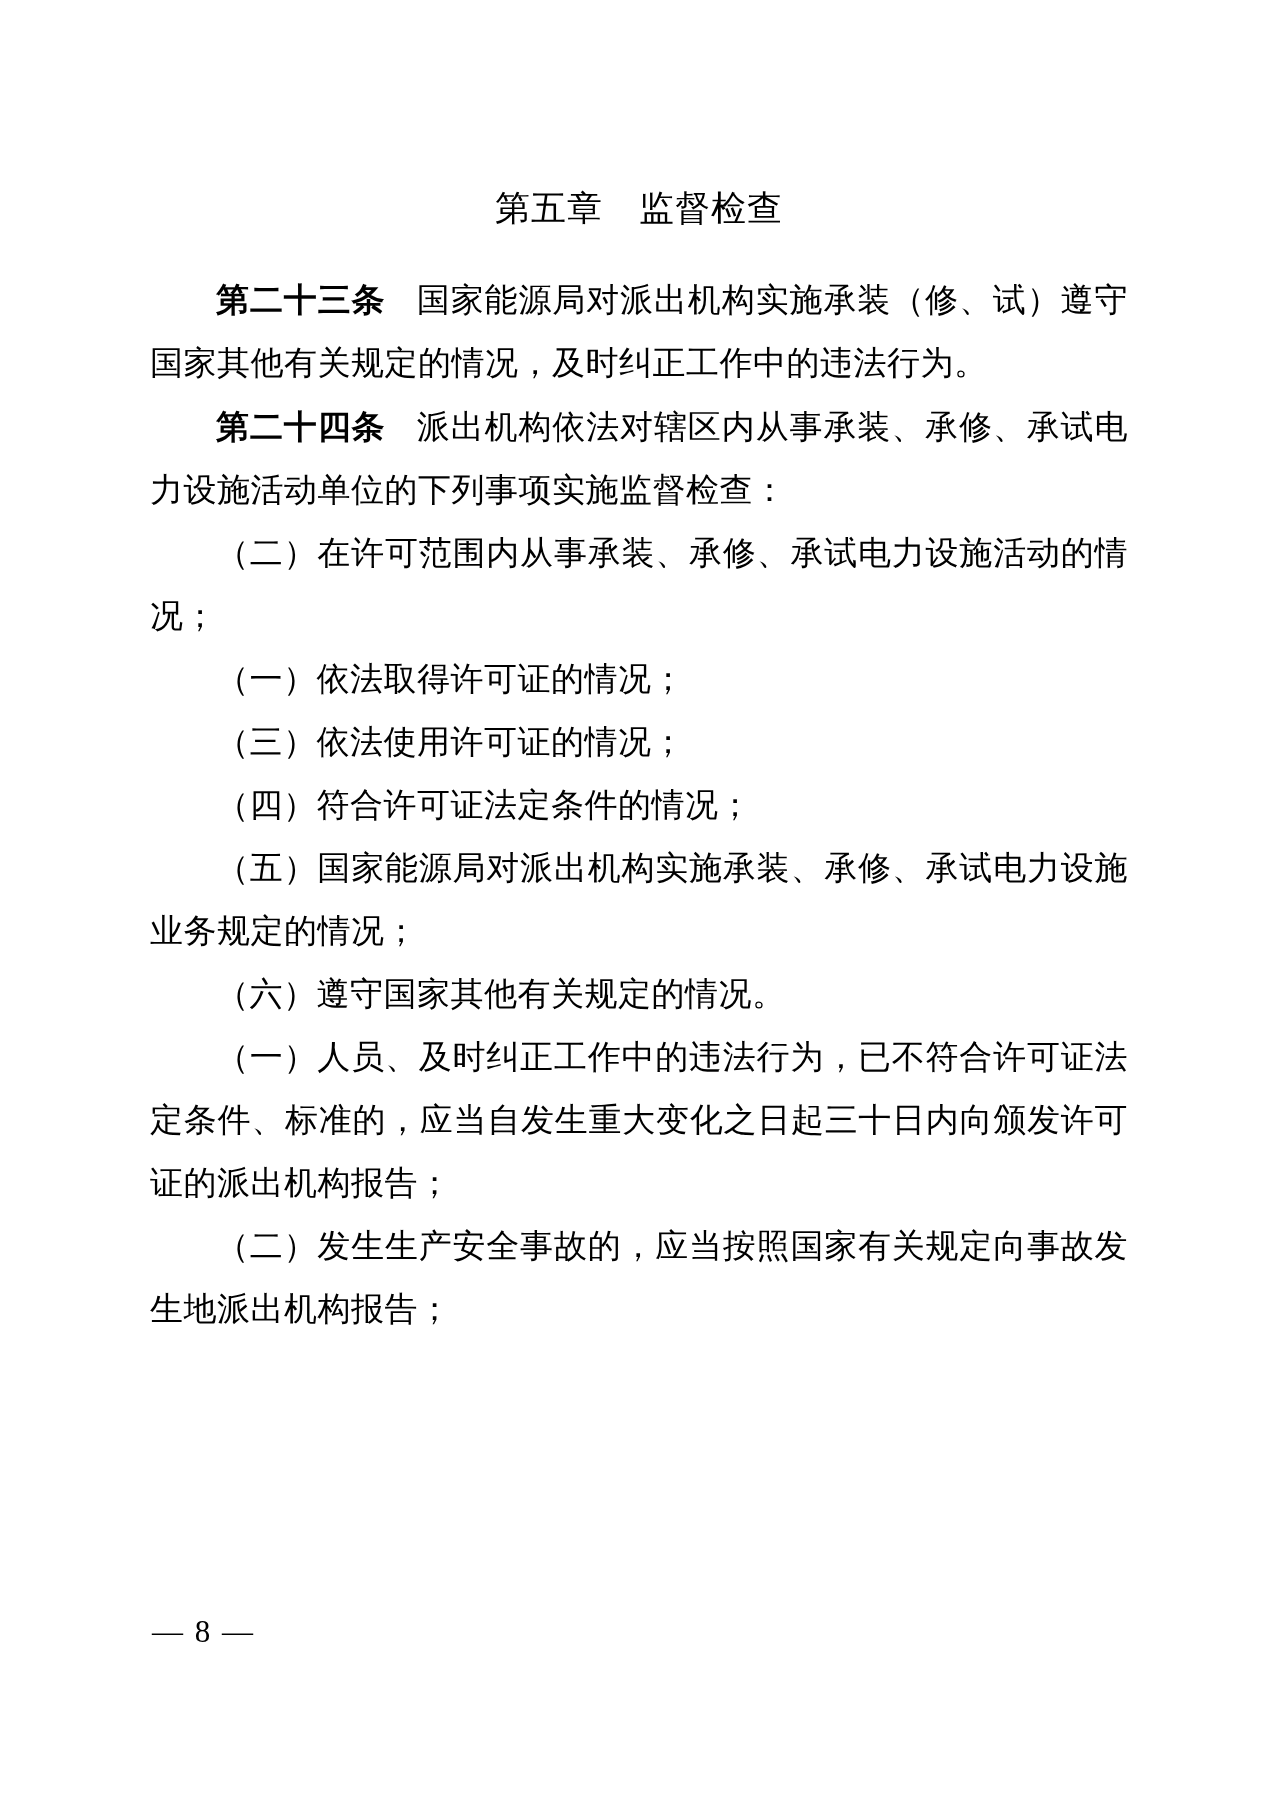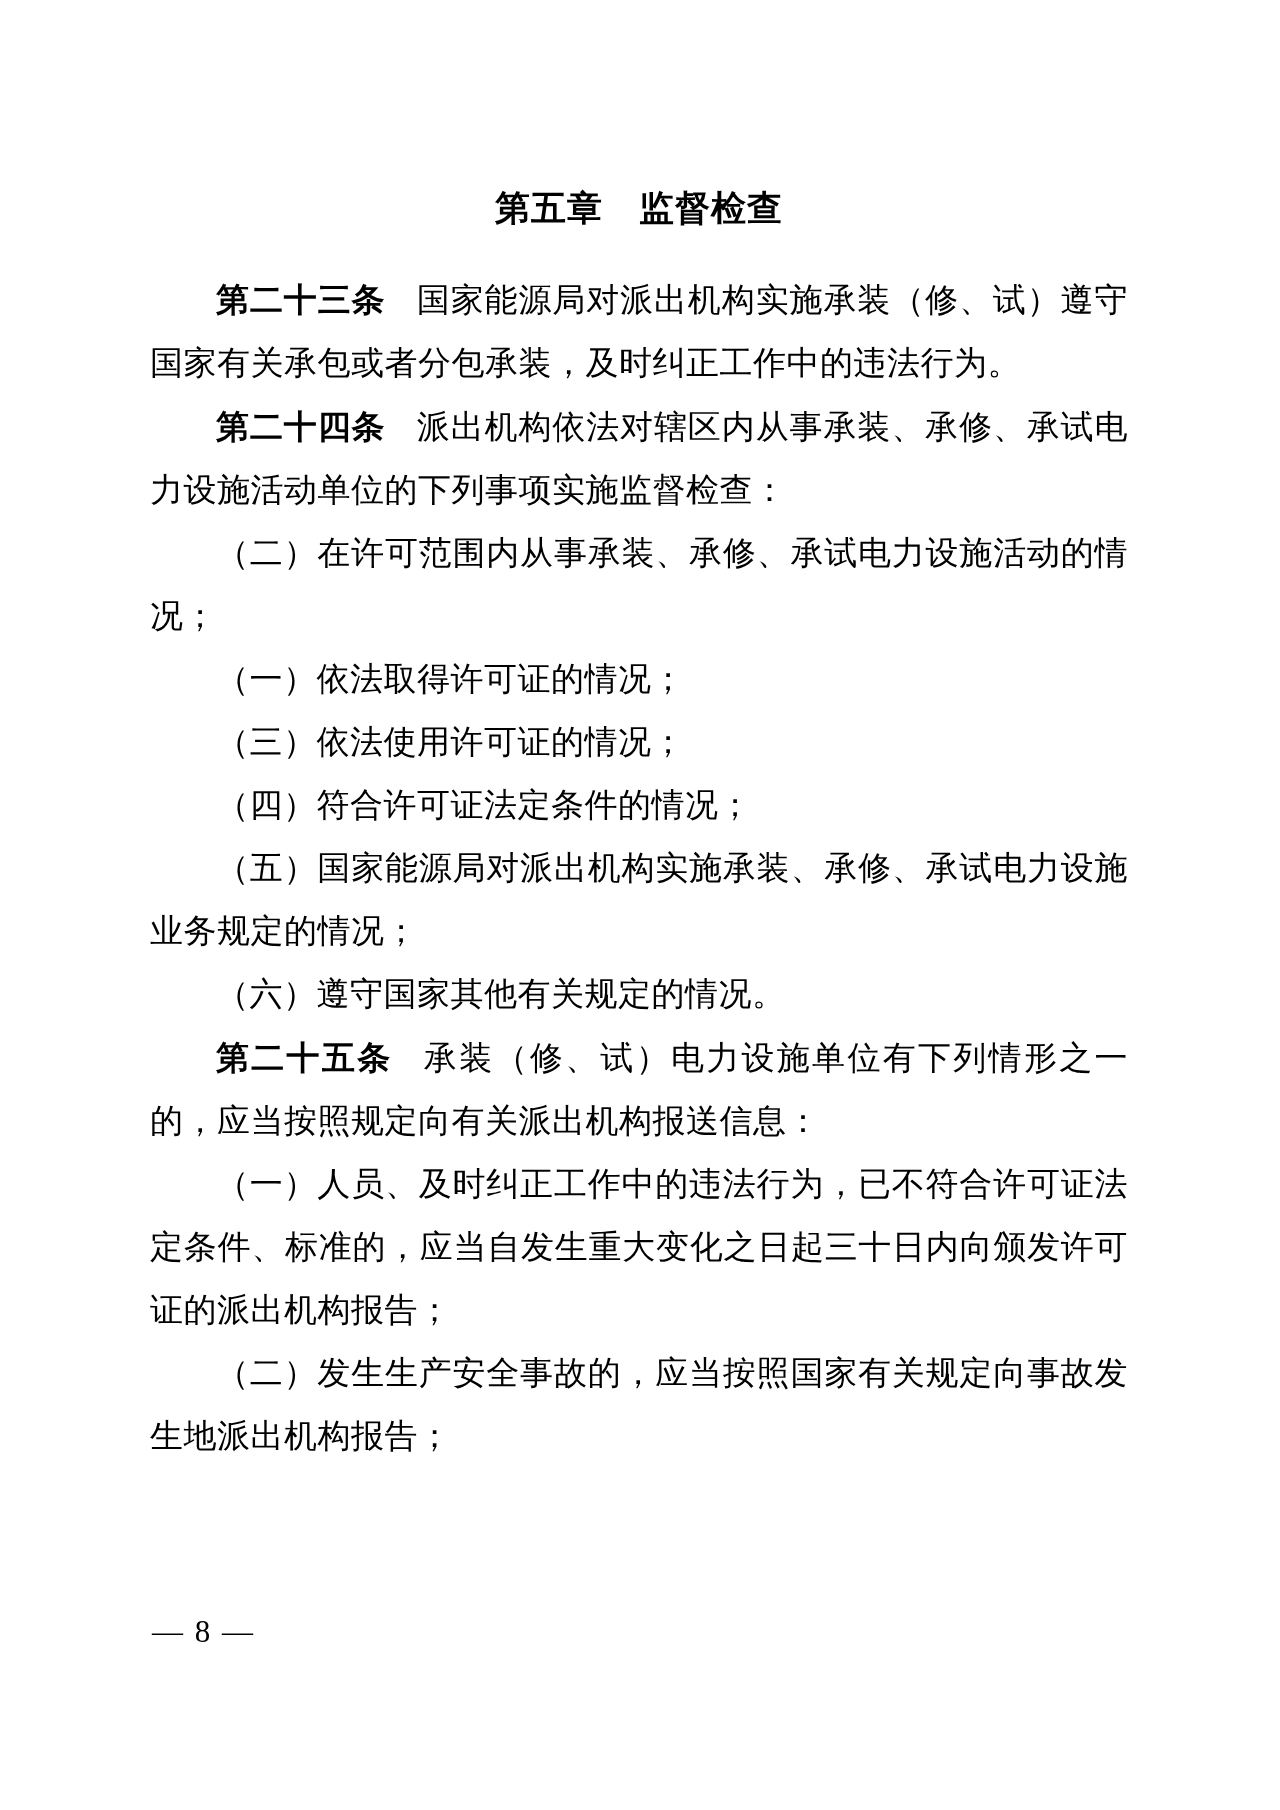--- a/index.html
+++ b/index.html
@@ -17,21 +17,21 @@
     overflow: hidden;
   }
   .content {
     position: absolute;
     left: 150px;
     top: 186px;
     width: 978px;
   }
   .chapter-heading {
     font-family: "Liberation Sans", "DejaVu Sans", sans-serif;
-    font-weight: 700;
+    font-weight: 400;
     font-size: 35px;
     line-height: 44px;
     text-align: center;
     margin: 0 0 38px 0;
     letter-spacing: 1px;
   }
   .para {
     margin: 0;
     font-size: 33px;
     line-height: 63px;
@@ -54,32 +54,31 @@
   }
 </style>
 </head>
 <body>
 
 <div class="page">
   <div class="content">
 
     <h1 class="chapter-heading">第五章　监督检查</h1>
 
-    <p class="para"><b class="art-num">第二十三条</b><span>国家能源局对派出机构实施承装（修、试）遵守国家有关承包或者分包承装，及时纠正工作中的违法行为。</span></p>
+    <p class="para"><b class="art-num">第二十三条</b><span>国家能源局对派出机构实施承装（修、试）遵守国家其他有关规定的情况，及时纠正工作中的违法行为。</span></p>
 
     <p class="para"><b class="art-num">第二十四条</b><span>派出机构依法对辖区内从事承装、承修、承试电力设施活动单位的下列事项实施监督检查：</span></p>
 
     <p class="para">（二）在许可范围内从事承装、承修、承试电力设施活动的情况；</p>
     <p class="para">（一）依法取得许可证的情况；</p>
     <p class="para">（三）依法使用许可证的情况；</p>
     <p class="para">（四）符合许可证法定条件的情况；</p>
     <p class="para">（五）国家能源局对派出机构实施承装、承修、承试电力设施业务规定的情况；</p>
     <p class="para">（六）遵守国家其他有关规定的情况。</p>
 
-    <p class="para"><b class="art-num">第二十五条</b><span>承装（修、试）电力设施单位有下列情形之一的，应当按照规定向有关派出机构报送信息：</span></p>
 
     <p class="para">（一）人员、及时纠正工作中的违法行为，已不符合许可证法定条件、标准的，应当自发生重大变化之日起三十日内向颁发许可证的派出机构报告；</p>
     <p class="para">（二）发生生产安全事故的，应当按照国家有关规定向事故发生地派出机构报告；</p>
 
   </div>
 
   <div class="page-number">— 8 —</div>
 </div>
 
 </body></html>

